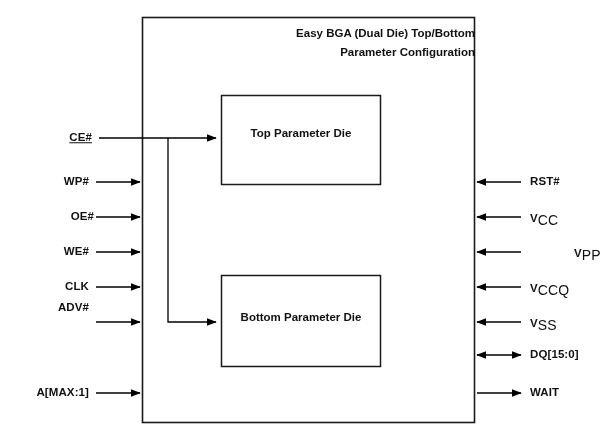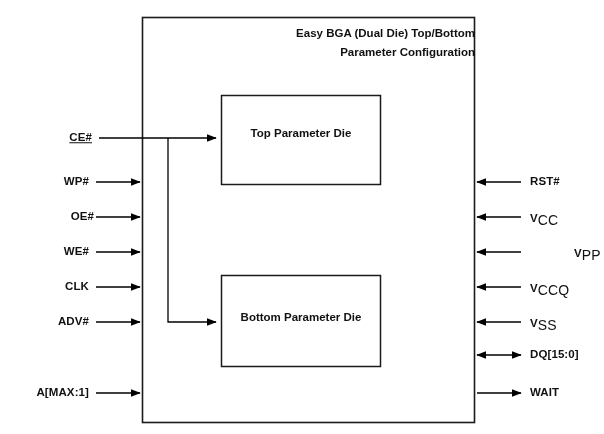--- a/index.html
+++ b/index.html
@@ -100,21 +100,21 @@
   </div>
 
   <div class="die-label" style="left:301px;top:133px;">Top Parameter Die</div>
   <div class="die-label" style="left:301px;top:317px;">Bottom Parameter Die</div>
 
   <div class="lbl lbl-left" style="left:92px;top:138px;text-decoration:underline;">CE#</div>
   <div class="lbl lbl-left" style="left:89px;top:182px;">WP#</div>
   <div class="lbl lbl-left" style="left:94px;top:217px;">OE#</div>
   <div class="lbl lbl-left" style="left:89px;top:252px;">WE#</div>
   <div class="lbl lbl-left" style="left:89px;top:287px;">CLK</div>
-  <div class="lbl lbl-left" style="left:89px;top:322px;">ADV#</div>
+  <div class="lbl lbl-left" style="left:89px;top:308px;">ADV#</div>
   <div class="lbl lbl-left" style="left:89px;top:393px;">A[MAX:1]</div>
 
   <div class="lbl lbl-right" style="left:530px;top:182px;">
     <span>RST#</span>
   </div>
   <div class="lbl lbl-right" style="left:530px;top:217px;">
     <span>V</span><span class="sub">CC</span>
   </div>
   <div class="lbl lbl-right" style="left:530px;top:252px;margin-left:44px;">
     <span>V</span><span class="sub">PP</span>

